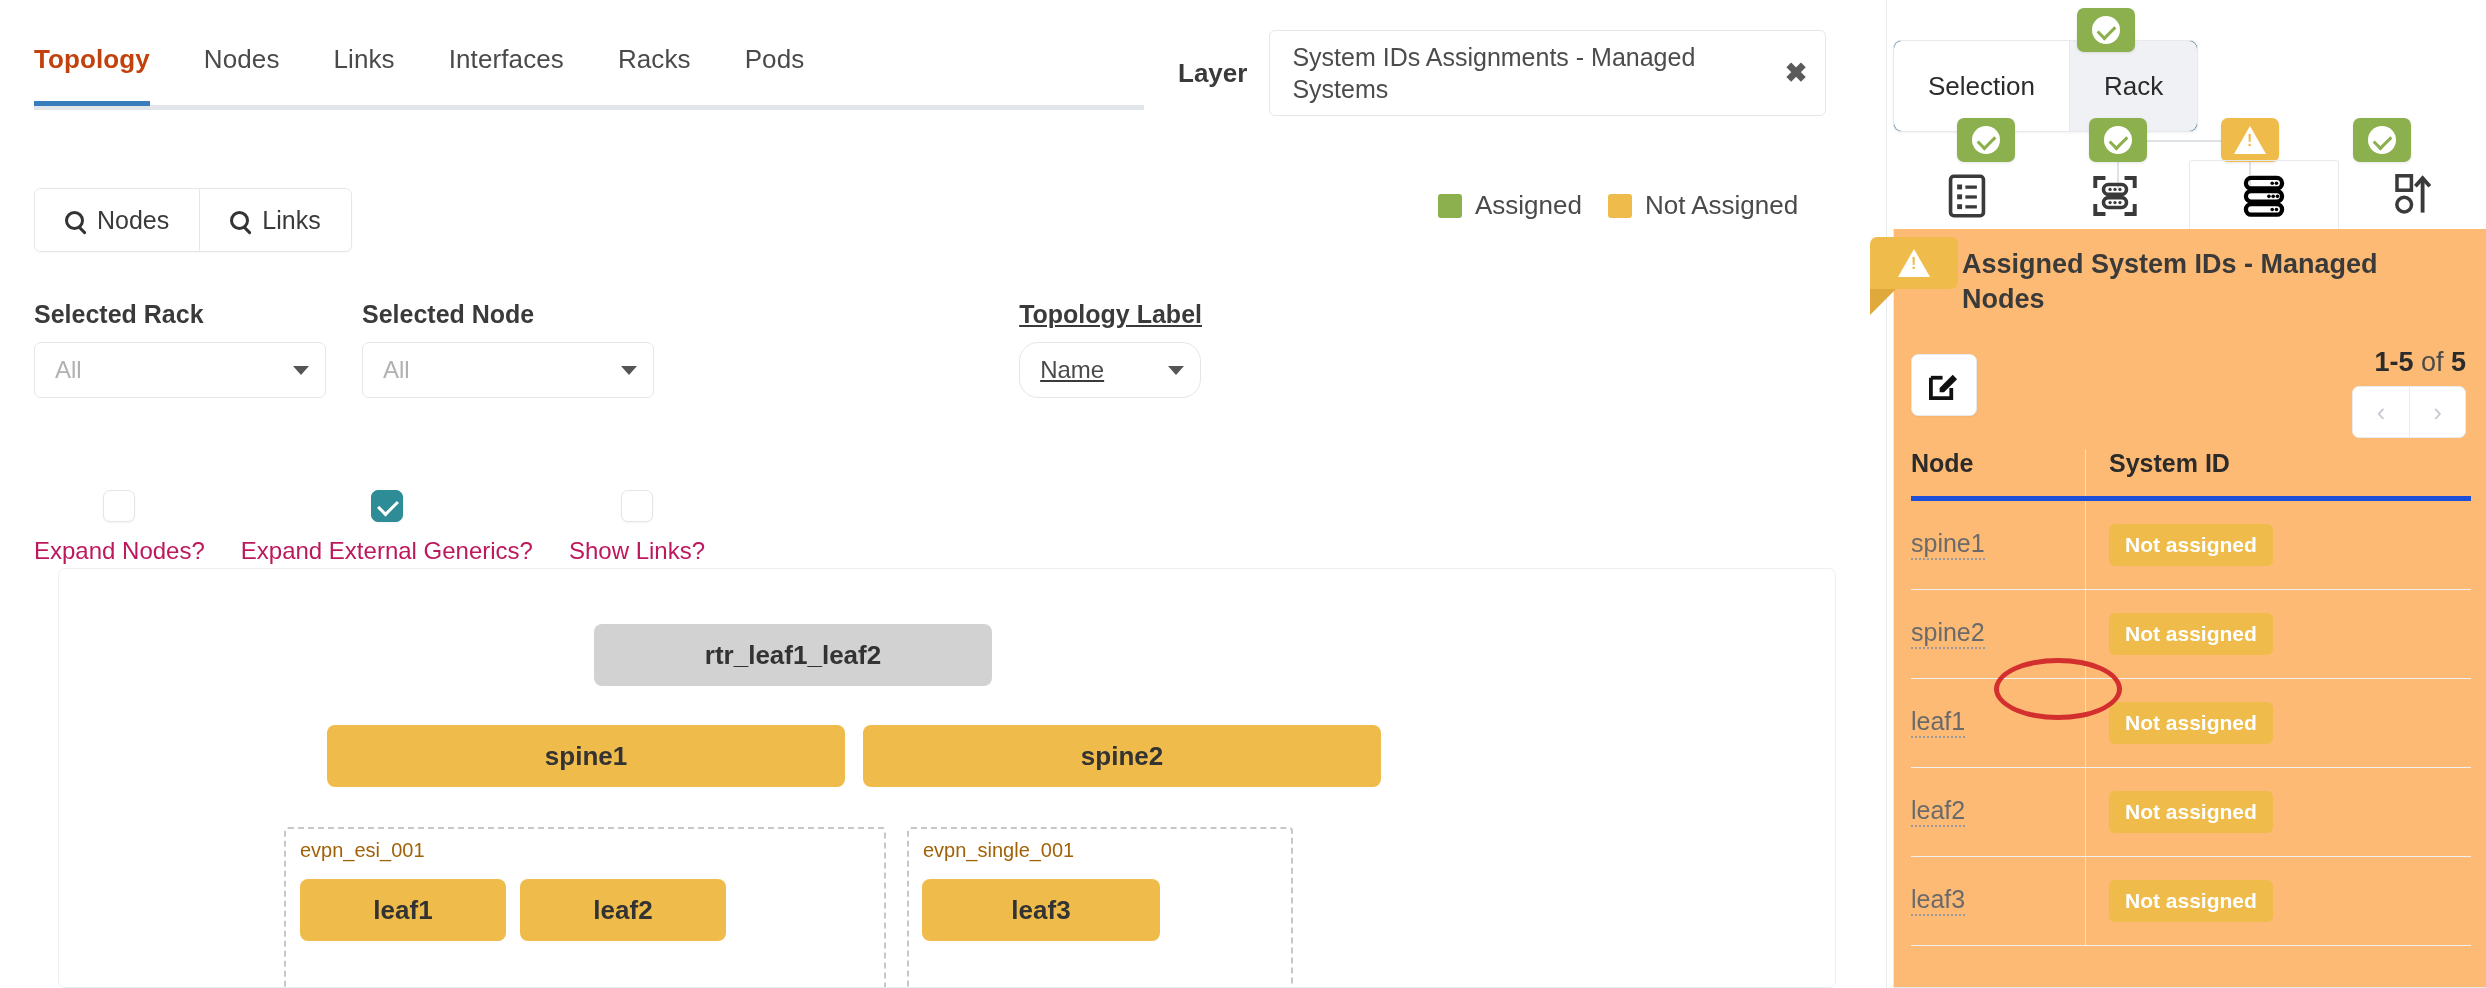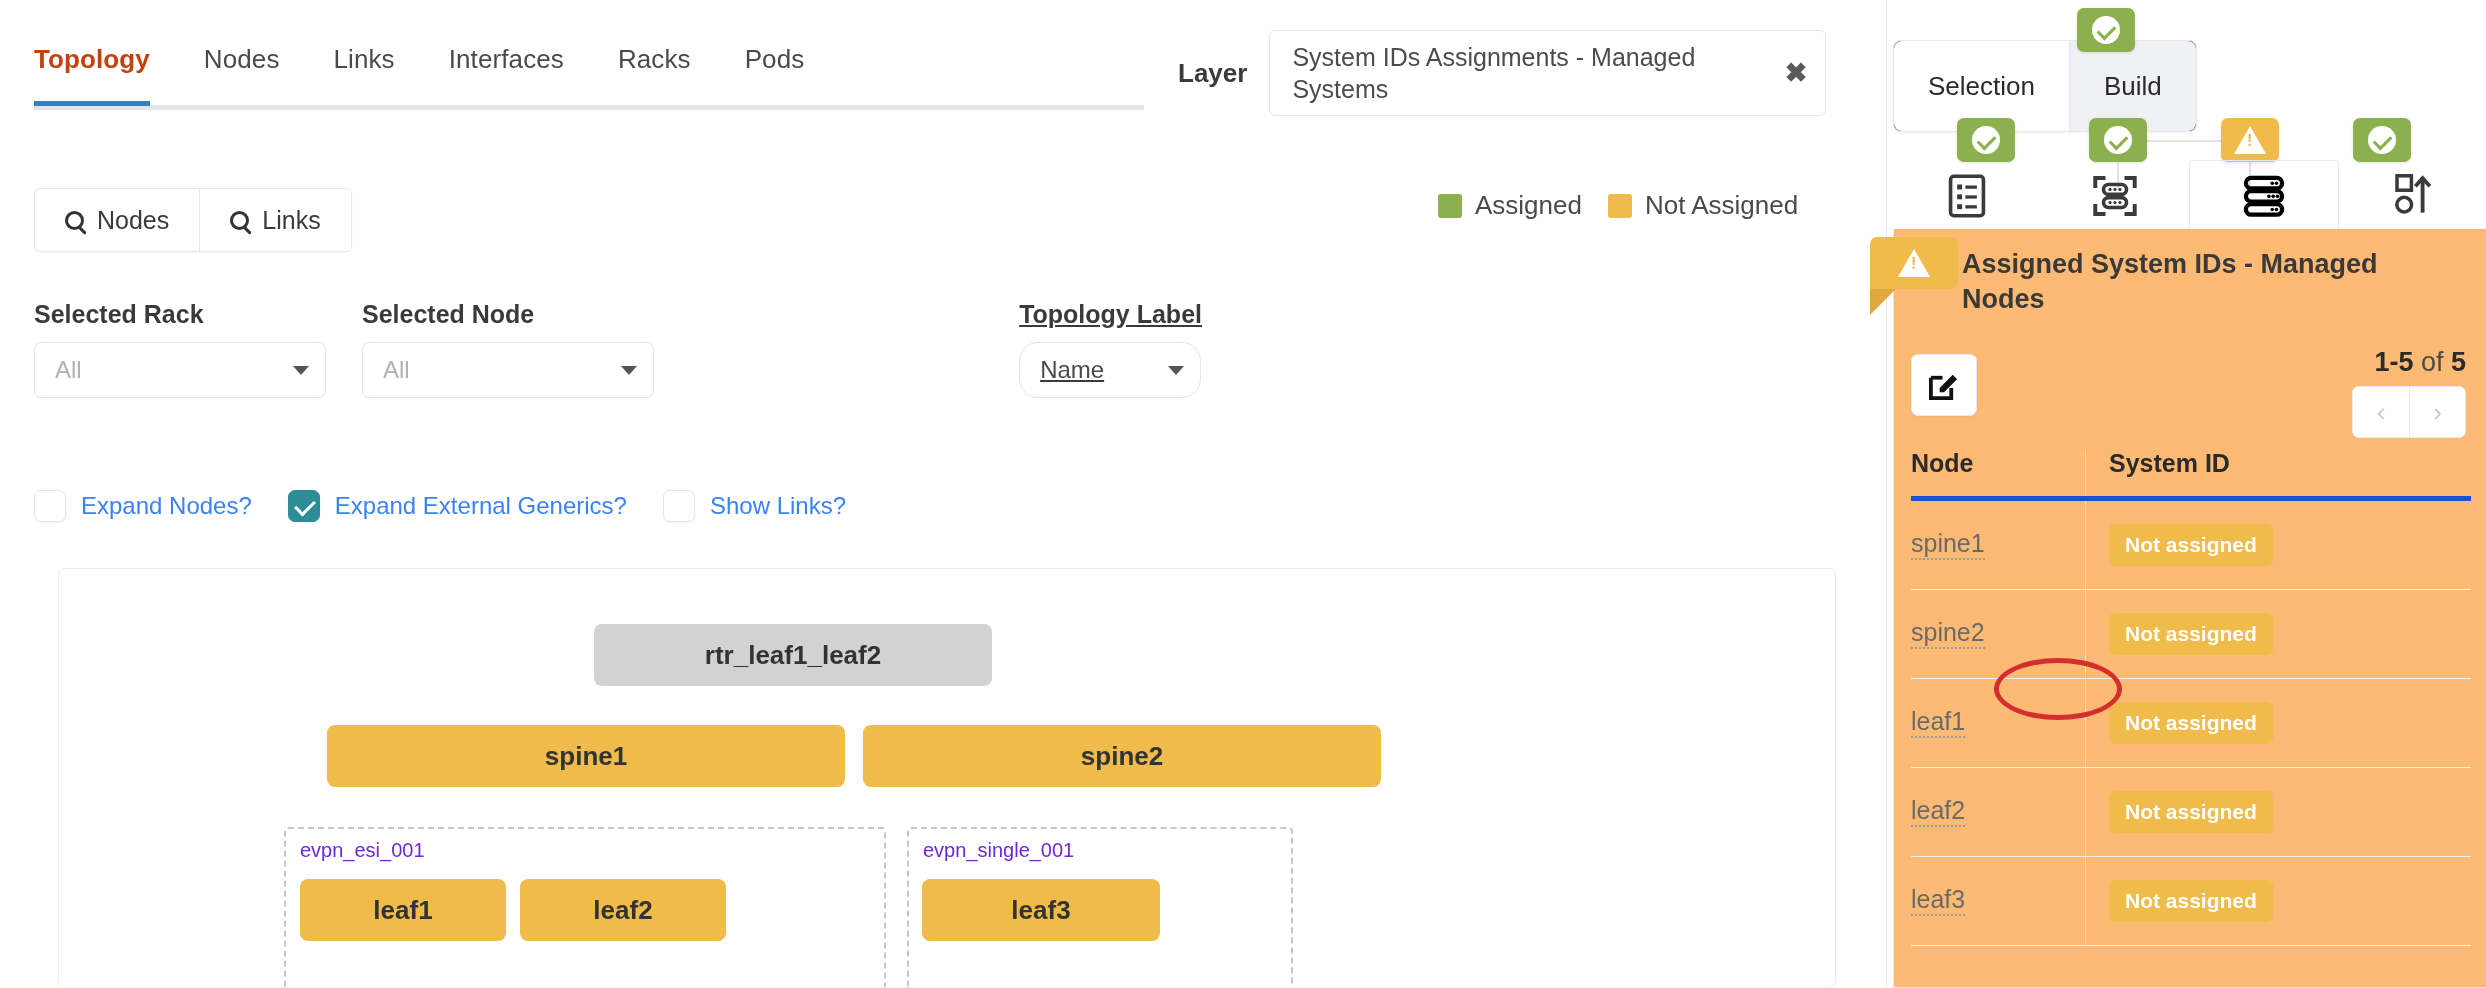--- a/index.html
+++ b/index.html
@@ -81,21 +81,21 @@
     padding: 0 16px 0 20px; font-size: 24px; color: #b1b1b1; cursor: pointer;
   }
   .caret { width: 0; height: 0; border-left: 8px solid transparent; border-right: 8px solid transparent; border-top: 9px solid #555; }
 
   .topolabel-wrap { position: absolute; right: 684px; top: 300px; text-align: right; text-decoration: underline; }
   .topolabel-wrap .field-label { text-align: right; }
   .topolabel-wrap .select { color: #4a4a4a; width: 182px; border-radius: 19px; }
 
   
   .checks { position: absolute; left: 34px; top: 490px; display: flex; align-items: center; gap: 36px; }
-  .check { display: flex; align-items: center; gap: 15px; font-size: 24px; color: #3b82f6; cursor: pointer; }
+  .check { display: flex; align-items: center; gap: 15px; font-size: 24px; color: #be185d; cursor: pointer; flex-direction: column; }
   .cbox { width: 32px; height: 32px; border-radius: 7px; border: 1px solid #e3e6ea; background: #fff; box-shadow: 0 1px 2px rgba(0,0,0,.05); }
   .cbox.on { background: #2e8c96; border-color: #2e8c96; position: relative; }
   .cbox.on::after {
     content:""; position:absolute; left: 10px; top: 5px; width: 9px; height: 16px;
     border: solid #fff; border-width: 0 3.5px 3.5px 0; transform: rotate(45deg);
   }
 
   
   .canvas {
     position: absolute; left: 58px; top: 568px; width: 1778px; height: 420px;
@@ -105,21 +105,21 @@
     border-radius: 8px; display: flex; align-items: center; justify-content: center;
     font-size: 26px; font-weight: bold; color: #333; cursor: pointer;
   }
   .node.router { position:absolute; left: 535px; top: 55px; width: 398px; height: 62px; background: #d2d2d2; }
   .node.spine1 { position:absolute; left: 268px; top: 156px; width: 518px; height: 62px; background: #efbc4c; }
   .node.spine2 { position:absolute; left: 804px; top: 156px; width: 518px; height: 62px; background: #efbc4c; }
 
   .group {
     position: absolute; border: 2px dashed #c7c7c7; border-radius: 4px;
   }
-  .group .glabel { font-size: 20px; color: #6d28d9; padding: 10px 0 0 14px; }
+  .group .glabel { font-size: 20px; color: #a16207; padding: 10px 0 0 14px; }
   .group.g1 { left: 225px; top: 258px; width: 602px; height: 175px; }
   .group.g2 { left: 848px; top: 258px; width: 386px; height: 175px; }
   .node.leaf { position: absolute; height: 62px; background: #efbc4c; }
   .node.leaf1 { left: 14px; top: 50px; width: 206px; }
   .node.leaf2 { left: 234px; top: 50px; width: 206px; }
   .node.leaf3 { left: 13px; top: 50px; width: 238px; }
 
   
   .right-col {
     position: absolute; left: 1886px; top: 0; width: 600px; height: 988px;
@@ -342,21 +342,21 @@
         <div class="node leaf leaf3">leaf3</div>
 
       </div>
     </div>
   </div>
 
   <div class="right-col">
 
     <div class="seg-tabs">
       <div class="seg-tab">Selection</div>
-      <div class="seg-tab active">Build</div>
+      <div class="seg-tab active">Rack</div>
     </div>
     <div class="badge green badge-tab">
       <span class="chk-glyph"></span>
     </div>
 
     <div class="badge-row">
       <div class="connector" style="left:225px; top:22px; width:104px; height:2px;"></div>
       <div class="connector" style="left:224px; top:22px; width:2px; height:48px;"></div>
       <div class="connector" style="left:356px; top:22px; width:2px; height:48px;"></div>
       <div class="badge green b0">

